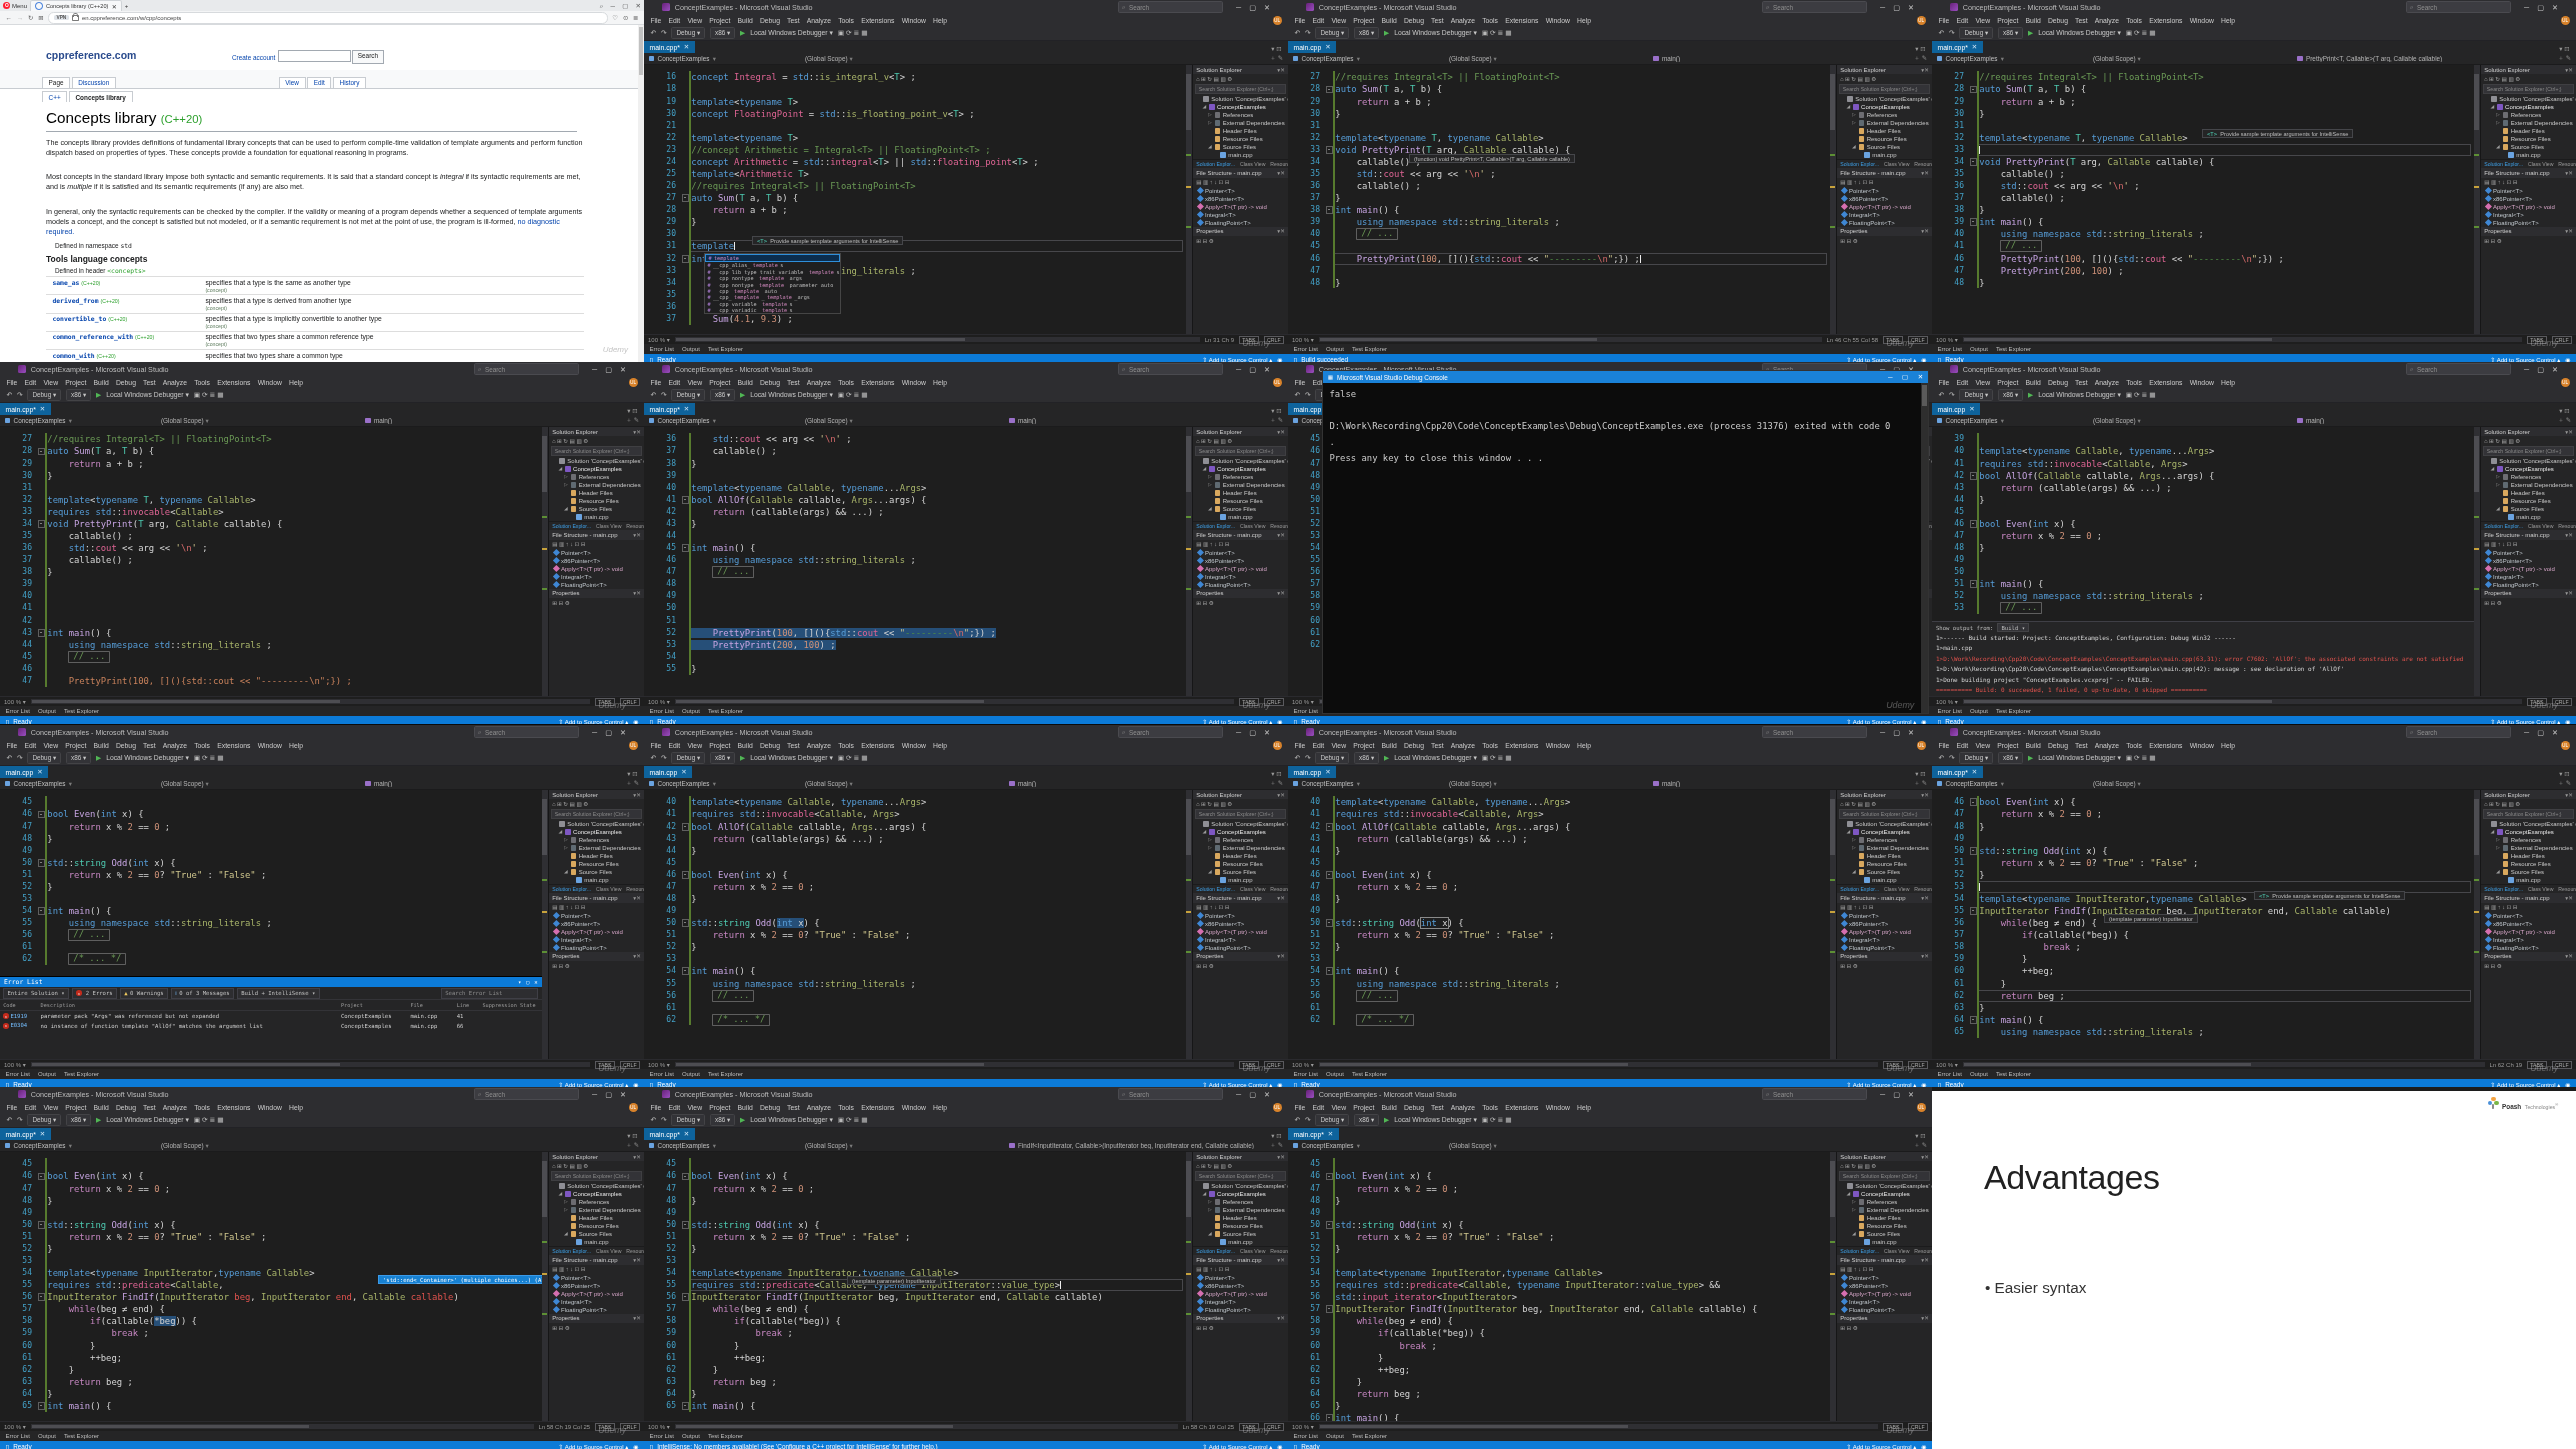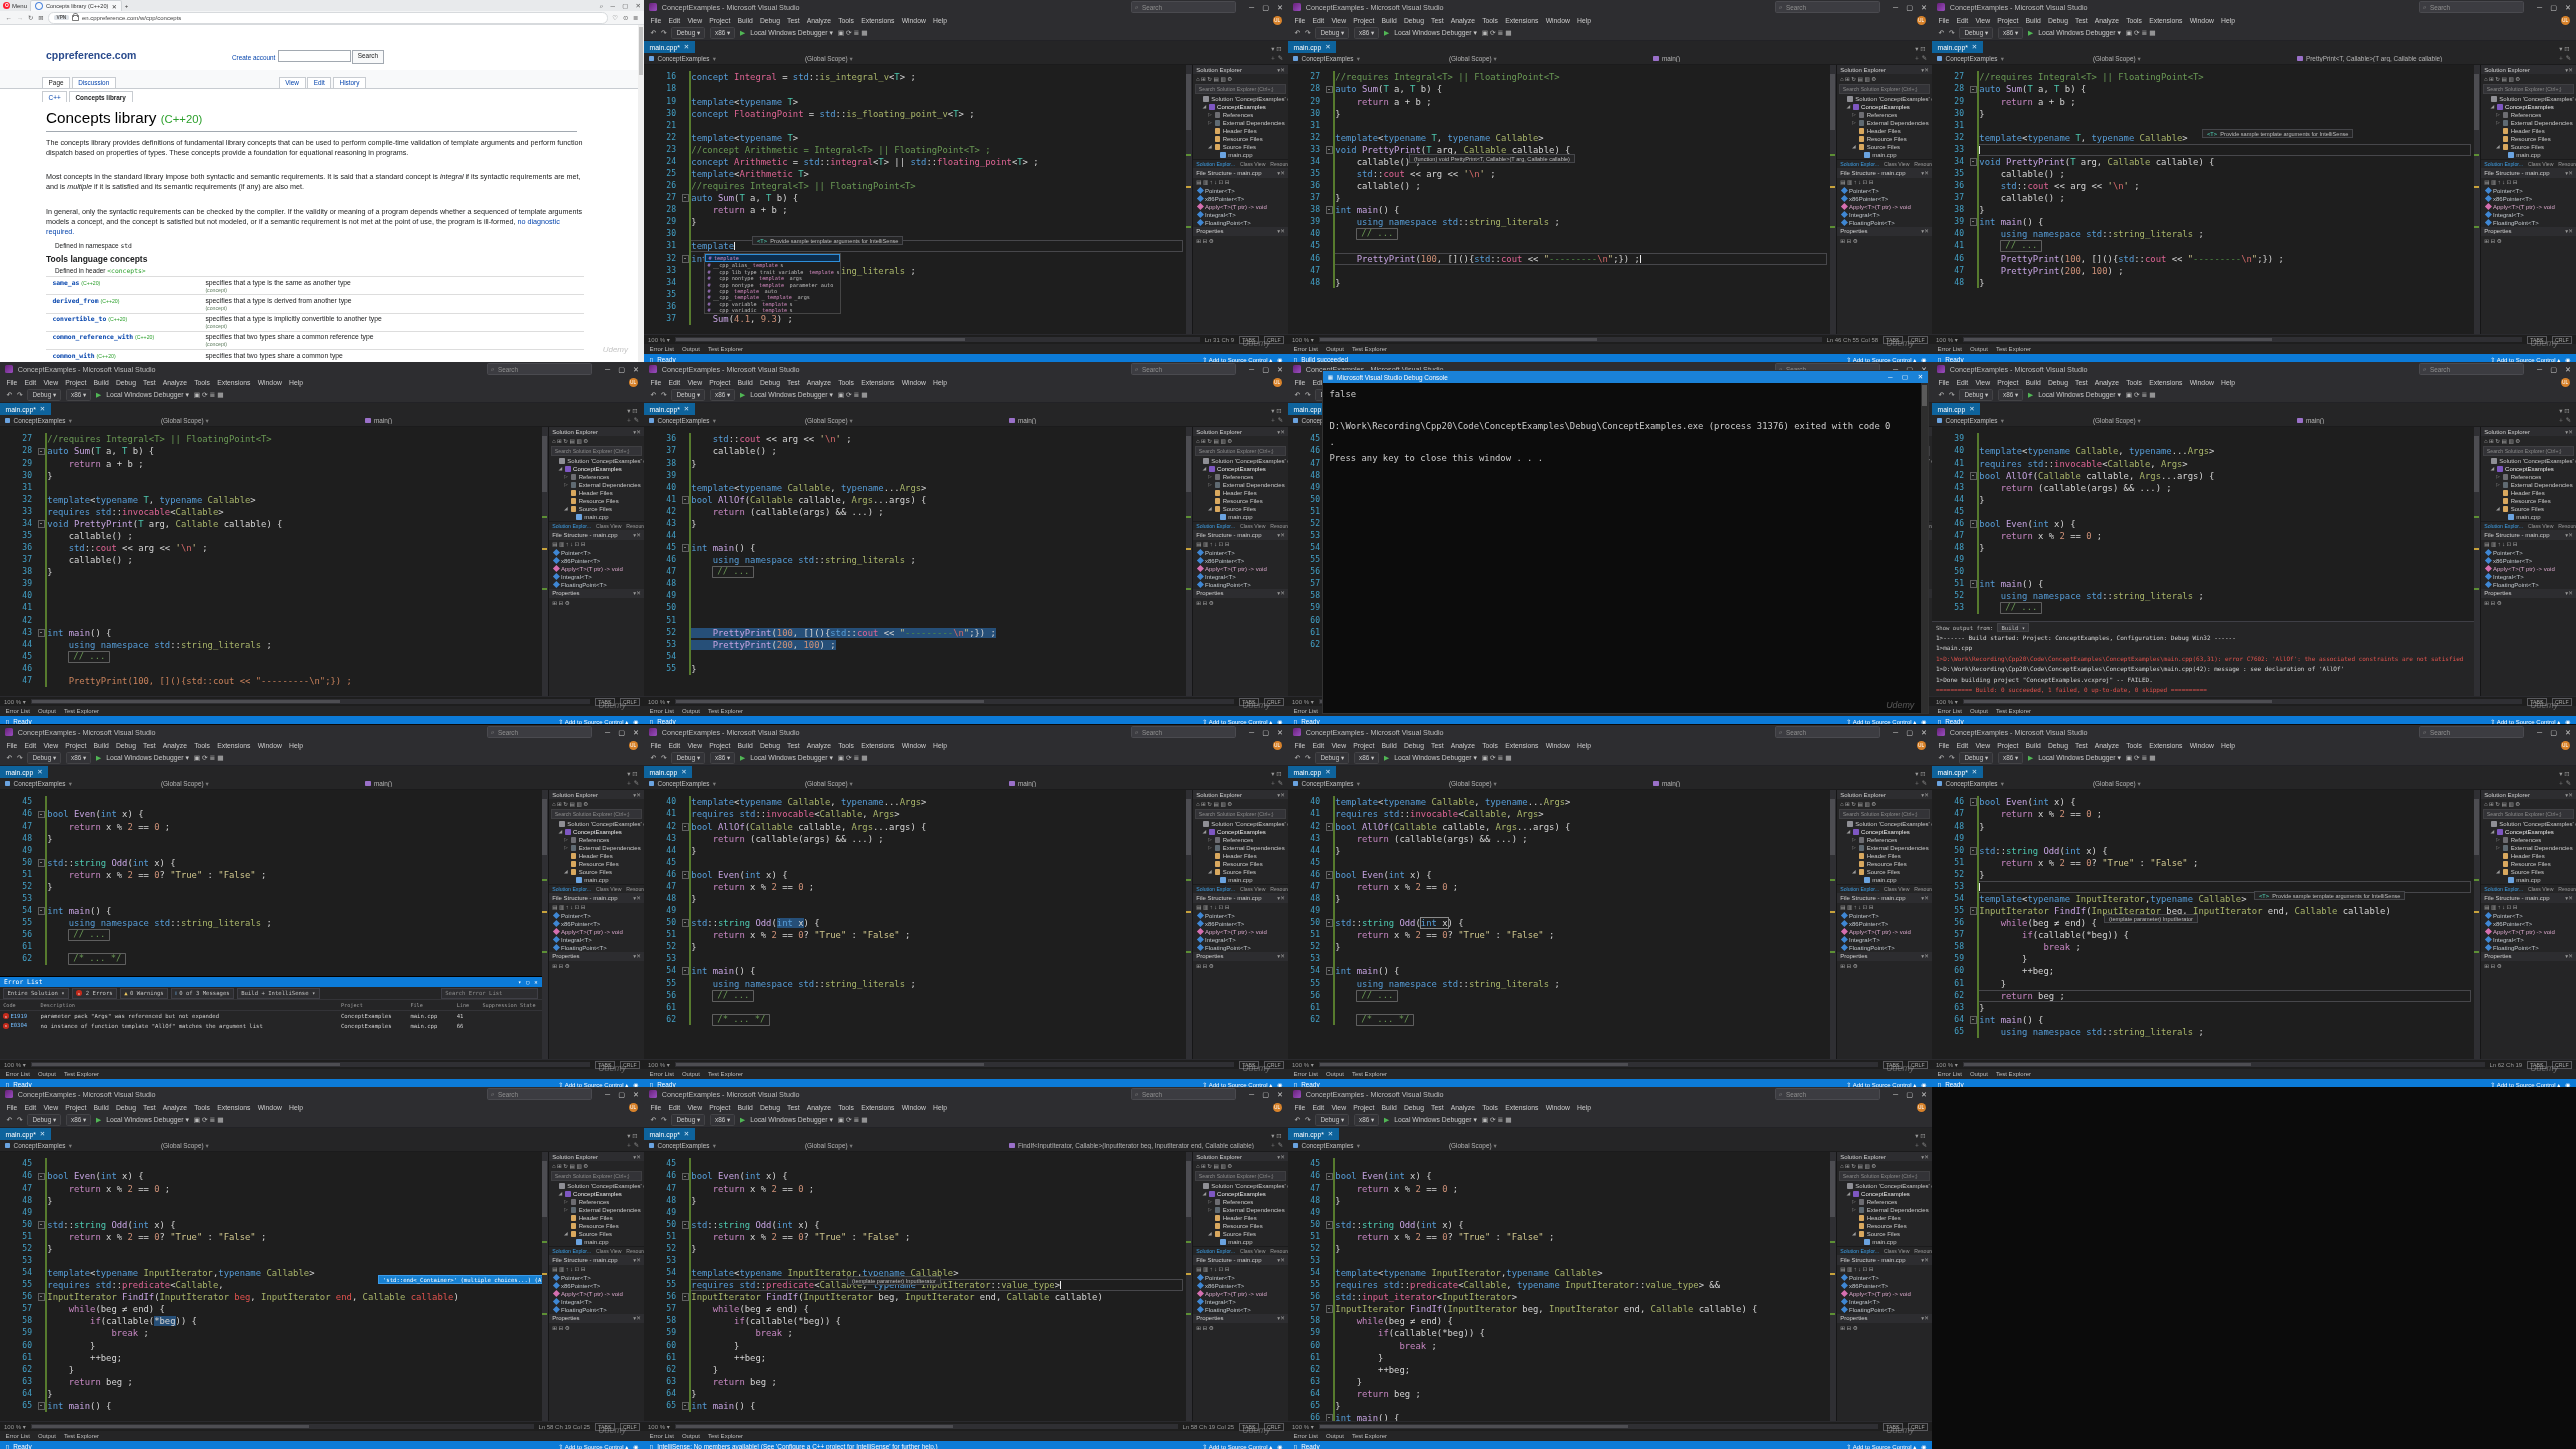--- a/index.html
+++ b/index.html
@@ -1,21 +1,21 @@
 <!DOCTYPE html>
 <html style="font-size:13px"><head>
 <meta charset="utf-8">
 <style>
   html,body{margin:0;padding:0;background:#0b0b0b;width:2576px;height:1449px;overflow:hidden;
     font-family:"Liberation Sans",sans-serif;}
   #grid{position:relative;width:2576px;height:1449px;}
   .cell{position:absolute;width:644px;height:362px;overflow:hidden;background:#1e1e1e;}
 
   
-  .vtitle{height:14.5px;background:#2d2d30;display:flex;align-items:center;gap:4.8px;padding:0 5px;
+  .vtitle{height:14.5px;background:#2d2d30;display:flex;align-items:center;gap:4.8px;padding:0 18px;
     font-size:7.2px;color:#bdbdbd;}
   .vslogo{width:8px;height:8px;background:linear-gradient(135deg,#68217a,#9a4fc0);border-radius:1.6px;flex:0 0 auto;}
   .vtitle .ttl{white-space:nowrap;overflow:hidden;}
   .vsearch{margin-left:auto;width:97px;height:9.7px;background:#3c3c41;border:0.8px solid #4a4a4f;border-radius:1.6px;
     color:#8f8f8f;font-size:6.4px;display:flex;align-items:center;gap:3.2px;padding:0 3.2px;}
   .winbtns{display:flex;gap:8px;color:#c8c8c8;font-size:7.2px;margin-left:8px;}
   .vmenu{height:11.3px;background:#2d2d30;display:flex;align-items:center;gap:7.2px;padding:0 6.4px;
     font-size:6.8px;color:#cccccc;}
   .avatar{margin-left:auto;width:8.9px;height:8.9px;border-radius:50%;background:#d8822a;color:#fff;
     font-size:4.8px;display:flex;align-items:center;justify-content:center;}
@@ -2985,14 +2985,28 @@
       <div class="vstatus">
         <span>▯</span>
         <span>Ready</span>
         <span class="rt">
           <span>⇧ Add to Source Control ▴</span>
           <span>◉</span>
         </span>
       </div>
       <div class="wm">Udemy</div>
     </div>
+    <div class="cell pptcell" style="left: 1932px; top: 1087px;">
+      <div class="ppt-topstrip"></div>
+      <div class="ppt-logo">
+        <span class="plg">
+          <span class="d d1"></span>
+          <span class="d d2"></span>
+          <span class="d d3"></span>
+          <span class="stem"></span>
+        </span>
+        <span><span class="pname">Poash</span> <span class="psuf">Technologies<sup>®</sup></span></span>
+      </div>
+      <div class="ppt-title">Advantages</div>
+      <div class="ppt-bullet">• Easier syntax</div>
+    </div>
   </div>
 
 
 </body></html>

